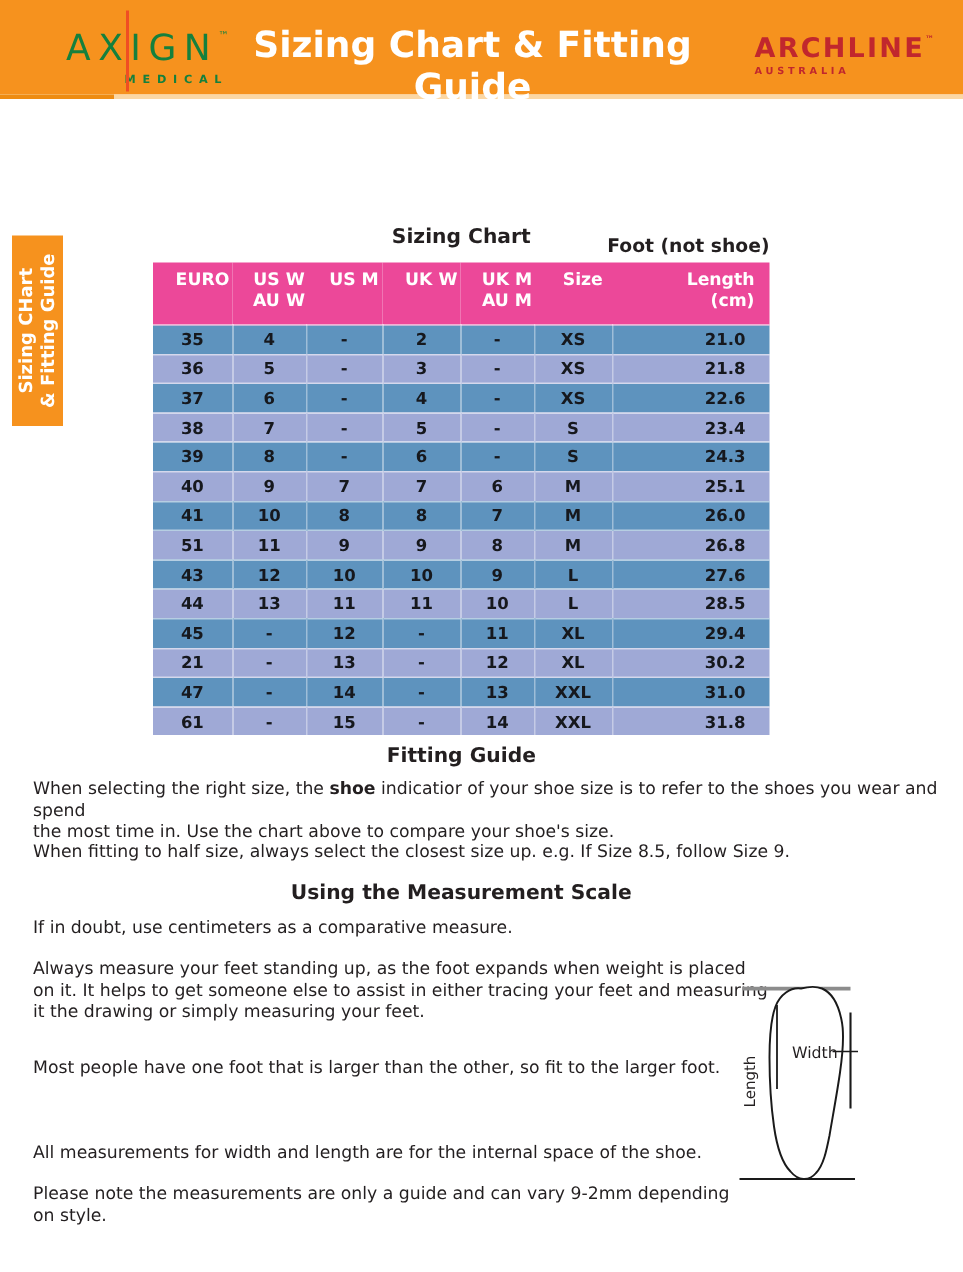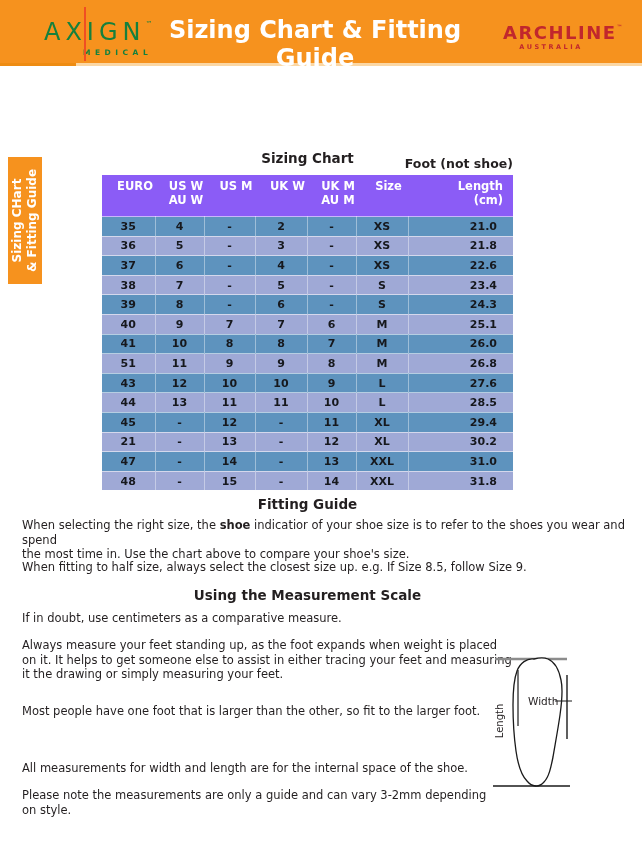--- a/index.html
+++ b/index.html
@@ -14,36 +14,36 @@
   .axign-name{font-size:24px;font-weight:400;letter-spacing:5px;line-height:26px;}
   .axign-name sup{font-size:7px;vertical-align:14px;letter-spacing:0;}
   .axign-line{position:absolute;left:40px;top:-4px;width:2px;height:54px;background:#f04e23;}
   .axign-sub{font-size:7.5px;font-weight:700;letter-spacing:4.5px;margin-top:3px;padding-left:3px;margin-left:36px;}
 
   .bar-title{position:absolute;left:150px;top:16px;width:330px;text-align:center;color:#fff;font-size:24px;font-weight:700;}
 
   .archline{position:absolute;left:503px;top:17px;width:102px;color:#c1272d;text-align:center;}
   .archline-name{font-size:18px;font-weight:700;letter-spacing:1.5px;line-height:19px;}
   .archline-name sup{font-size:6px;vertical-align:10px;letter-spacing:0;}
-  .archline-sub{font-size:6.5px;font-weight:700;letter-spacing:2.5px;text-align:center;margin-top:1px;padding-right:6px;}
+  .archline-sub{font-size:6.5px;font-weight:700;letter-spacing:2.5px;text-align:left;margin-top:1px;padding-right:6px;}
 
   
   .side-tab{position:absolute;left:8px;top:157px;width:34px;height:127px;background:#f6921e;display:flex;align-items:center;justify-content:center;}
   .side-tab-text{transform:rotate(-90deg);white-space:nowrap;color:#fff;font-weight:700;font-size:12px;line-height:14.5px;text-align:center;}
 
   
   .section-title{position:absolute;left:102px;width:411px;text-align:center;font-weight:700;font-size:13.5px;color:#231f20;}
   #sizing-title{top:150px;}
   #fitting-title{top:496px;}
   #measure-title{top:587px;}
   .foot-note{position:absolute;left:313px;top:156px;width:200px;text-align:right;font-weight:700;font-size:12.5px;color:#231f20;}
 
   
   .size-table{position:absolute;left:102px;top:175px;width:411px;border-collapse:collapse;table-layout:fixed;}
-  .size-table th{background:#8b5cf6;color:#fff;font-size:11.5px;font-weight:700;height:37px;vertical-align:top;padding:4px 0 0 13px;line-height:14px;text-align:center;}
+  .size-table th{background:#ec4899;color:#fff;font-size:11.5px;font-weight:700;height:37px;vertical-align:top;padding:4px 0 0 13px;line-height:14px;text-align:center;}
   .size-table th:last-child{text-align:right;padding-right:10px;}
   .size-table td{font-size:11px;font-weight:700;color:#16181d;text-align:center;height:18.6px;padding:0;
     border-top:1px solid rgba(255,255,255,.55);border-right:1px solid rgba(255,255,255,.4);}
   .size-table td:last-child{border-right:none;text-align:right;padding-right:16px;}
   .size-table tbody tr:nth-child(odd) td{background:#5e93be;}
   .size-table tbody tr:nth-child(even) td{background:#9fa9d6;}
 
   
   .body-text{position:absolute;left:22px;margin:0;font-size:11.5px;line-height:14.5px;color:#231f20;white-space:pre-line;}
   #p1{top:518px;width:616px;}
@@ -239,21 +239,21 @@
       <tr>
         <td>47</td>
         <td>-</td>
         <td>14</td>
         <td>-</td>
         <td>13</td>
         <td>XXL</td>
         <td>31.0</td>
       </tr>
       <tr>
-        <td>48</td>
+        <td>61</td>
         <td>-</td>
         <td>15</td>
         <td>-</td>
         <td>14</td>
         <td>XXL</td>
         <td>31.8</td>
       </tr>
     </tbody>
 </table>
 
@@ -264,21 +264,21 @@
 <p class="body-text" id="p2">When fitting to half size, always select the closest size up. e.g. If Size 8.5, follow Size 9.</p>
 
 <div class="section-title" id="measure-title">Using the Measurement Scale</div>
 
 <p class="body-text" id="p3">If in doubt, use centimeters as a comparative measure.</p>
 <p class="body-text" id="p4">Always measure your feet standing up, as the foot expands when weight is placed
 on it. It helps to get someone else to assist in either tracing your feet and measuring
 it the drawing or simply measuring your feet.</p>
 <p class="body-text" id="p5">Most people have one foot that is larger than the other, so fit to the larger foot.</p>
 <p class="body-text" id="p6">All measurements for width and length are for the internal space of the shoe.</p>
-<p class="body-text" id="p7">Please note the measurements are only a guide and can vary 3-2mm depending
+<p class="body-text" id="p7">Please note the measurements are only a guide and can vary 9-2mm depending
 on style.</p>
 
 <svg class="foot-diagram" viewBox="0 0 154 156" xmlns="http://www.w3.org/2000/svg">
   <line x1="7" y1="11" x2="79" y2="11" stroke="#8c8c8c" stroke-width="2.5"></line>
   <path d="M 46,11 C 39,10 32,15 29,23 C 26,31 25,43 25,57 C 25,73 26,89 28,103 C 30,117 34,128 39,133 C 44,139 51,140 56,134 C 61,129 63,119 65,109 C 67,97 70,81 72,67 C 74,53 75,41 73,32 C 71,22 67,14 60,11 C 55,9 50,10 46,11 Z" fill="#ffffff" stroke="#1a1a1a" stroke-width="1.3"></path>
   <line x1="30" y1="22" x2="30" y2="78" stroke="#1a1a1a" stroke-width="1.2"></line>
   <line x1="79" y1="27" x2="79" y2="91" stroke="#1a1a1a" stroke-width="1.4"></line>
   <line x1="67" y1="53" x2="84" y2="53" stroke="#1a1a1a" stroke-width="1"></line>
   <text x="40" y="57" font-size="10.5">Width</text>
   <text x="15" y="73" font-size="10" text-anchor="middle" transform="rotate(-90 15 73)">Length</text>

